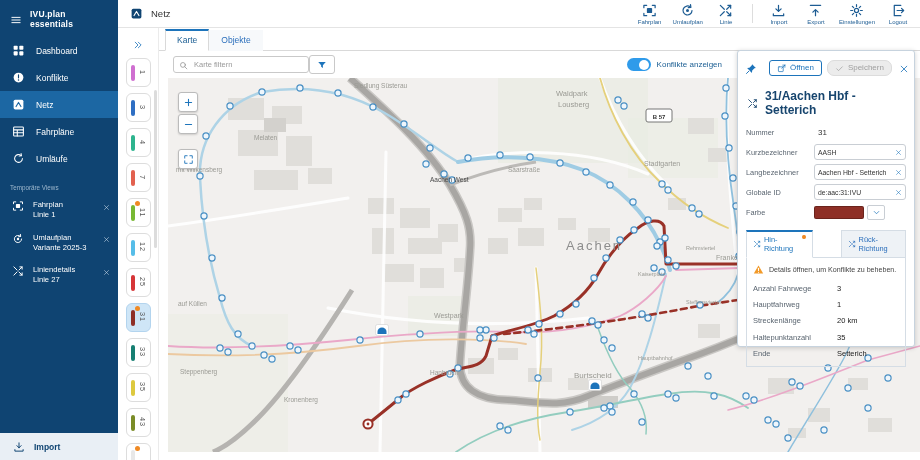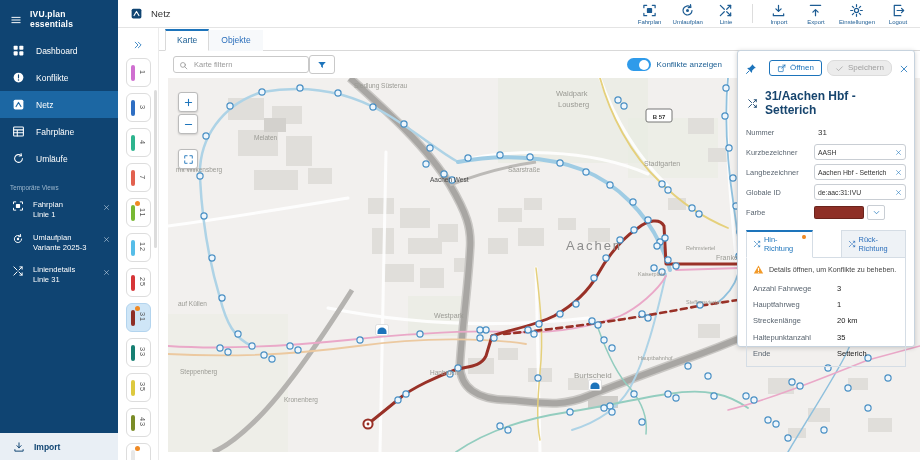--- a/index.html
+++ b/index.html
@@ -174,21 +174,21 @@
             <path d="M3.5 3.5l9 9M12.5 3.5l-9 9"></path>
           </svg></span>
       </div>
       <div class="sb-temp">
         <svg viewBox="0 0 16 16" width="12" height="12" class="ic">
           <path d="M2.5 13.5l4.2-4.2M9.3 6.7l4.2-4.2M2.5 2.5l4.2 4.2M9.3 9.3l4.2 4.2"></path>
           <path d="M13.5 5.5v-3h-3M13.5 10.5v3h-3"></path>
         </svg>
         <div class="lbls">
           <span>Liniendetails</span>
-          <span>Linie 31</span>
+          <span>Linie 27</span>
         </div>
         <span class="x"><svg viewBox="0 0 16 16" width="7" height="7" class="ic">
             <path d="M3.5 3.5l9 9M12.5 3.5l-9 9"></path>
           </svg></span>
       </div>
     </div>
   <div class="sb-import">
     <span id="ic-import-sb"><svg viewBox="0 0 16 16" width="12" height="12" class="ic">
           <path d="M8 2.5v6.5M8 9L5.2 6.2M8 9l2.8-2.8M2.5 11.5v2h11v-2"></path>
         </svg></span>

